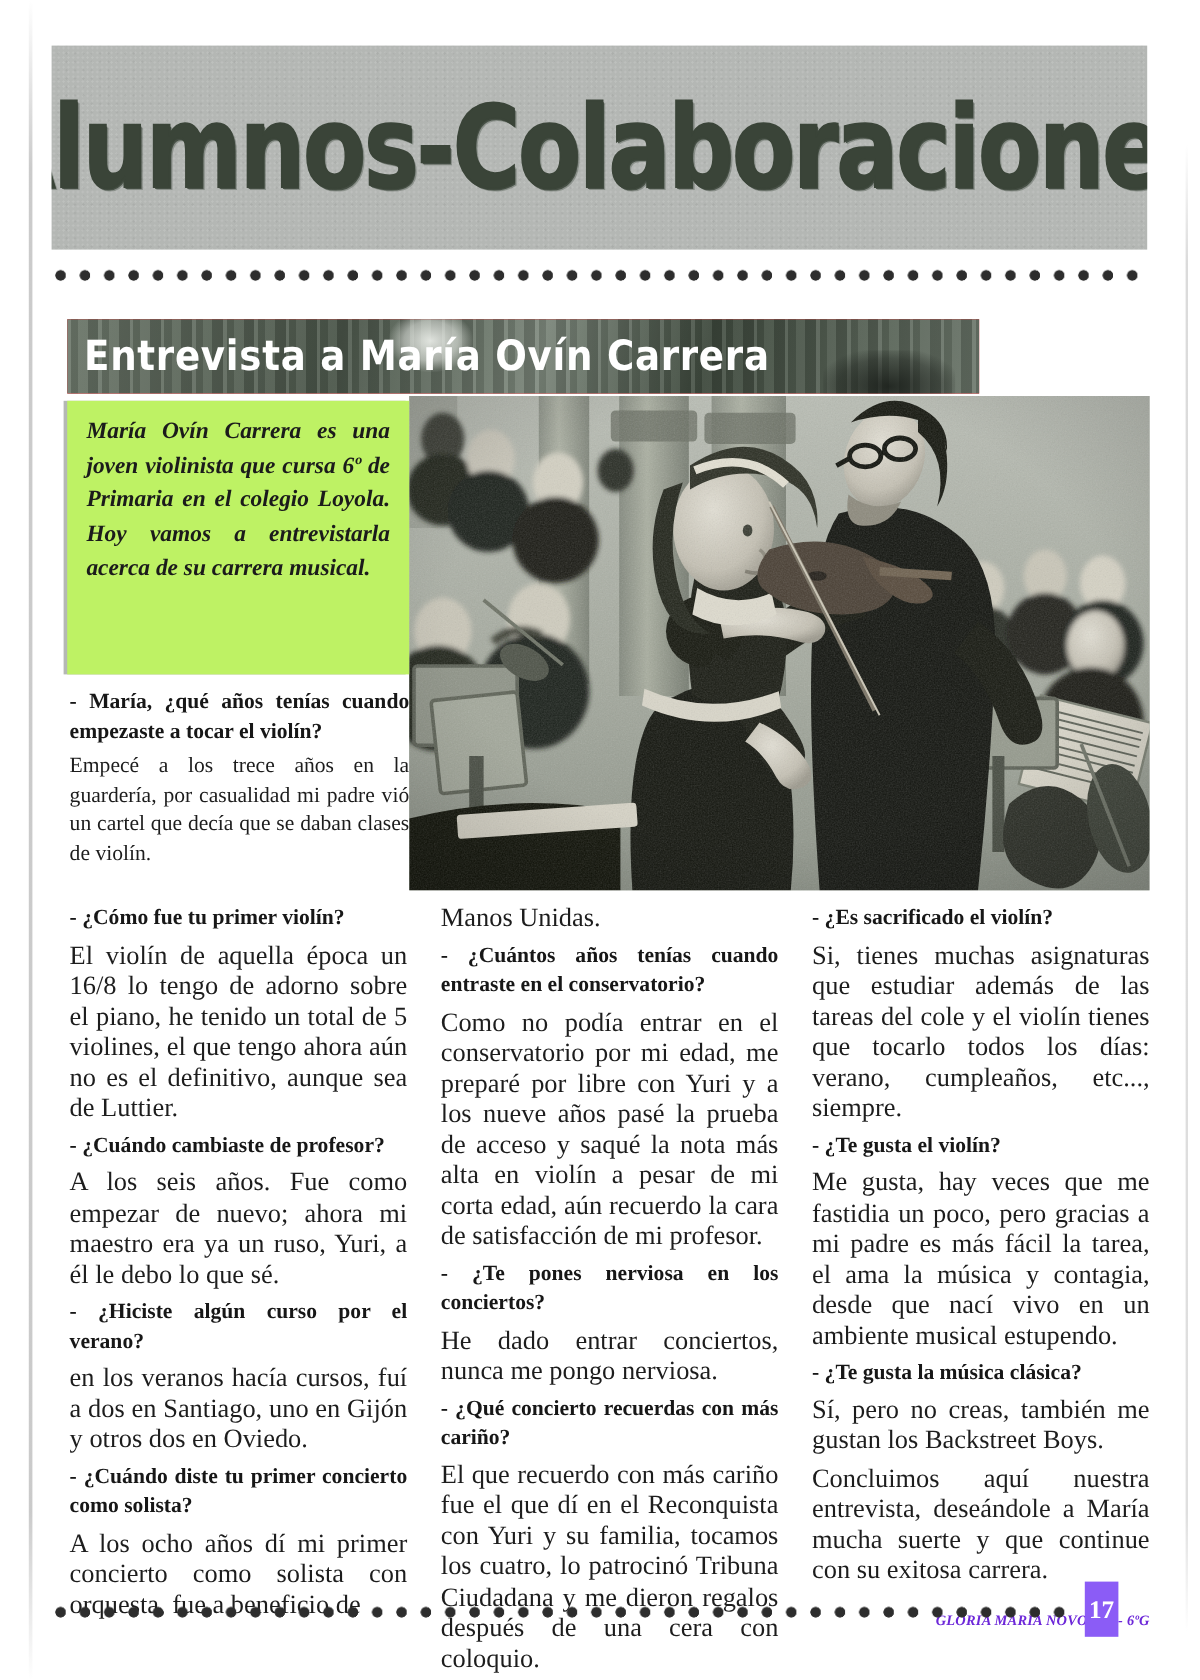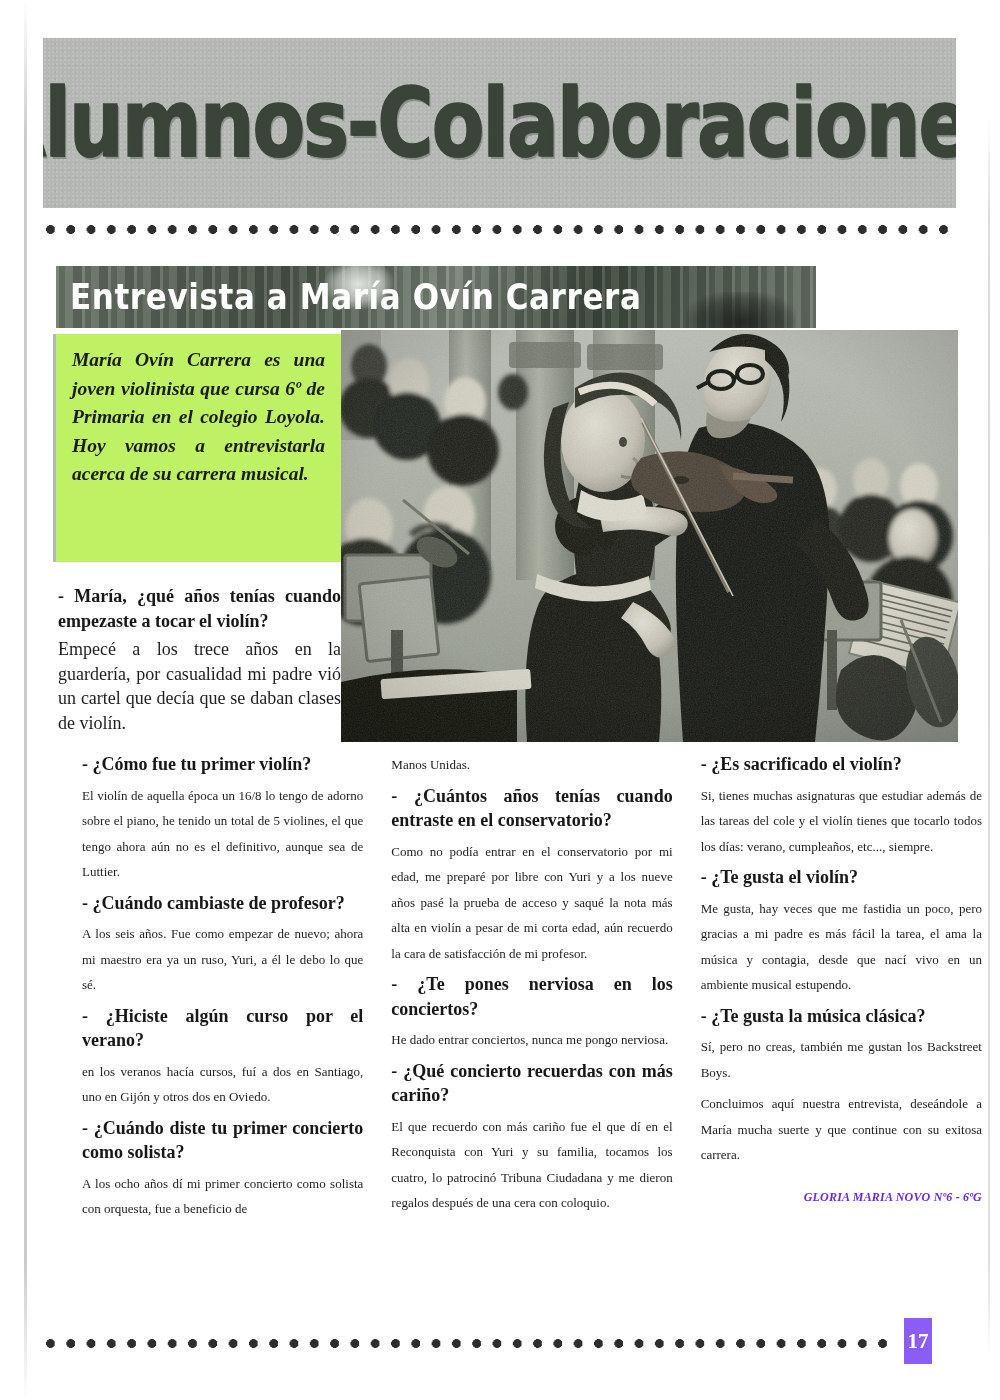--- a/index.html
+++ b/index.html
@@ -160,54 +160,53 @@
     top: 572px;
     width: 283px;
   }
   #upper-left .q {
     font-family: "Liberation Serif", serif;
     font-weight: bold;
     font-size: 18px;
     line-height: 24.5px;
     color: #171717;
     text-align: justify;
-    margin: 12px 0 4px 0;
+    margin: 0 0 4px 0;
   }
   #upper-left .a {
     font-family: "Liberation Serif", serif;
     font-size: 18px;
     line-height: 24.5px;
     color: #1d1d1d;
     text-align: justify;
     margin: 0;
   }
 
   
   #columns {
     position: absolute;
     left: 58px;
     top: 752px;
     width: 900px;
     height: 570px;
     display: flex;
     gap: 28px;
-    margin-left: 24px;
   }
   .col { width: 283px; }
   .col p { margin: 0 0 6px 0; text-align: justify; }
   .col .q {
     font-family: "Liberation Serif", serif;
     font-weight: bold;
     font-size: 18px;
     line-height: 24.5px;
     color: #171717;
   }
   .col .a {
     font-family: "Liberation Serif", serif;
-    font-size: 13px;
+    font-size: 22px;
     line-height: 25.5px;
     color: #1d1d1d;
   }
   .byline {
     font-family: "Liberation Serif", serif;
     font-style: italic;
     font-weight: bold;
     font-size: 12px;
     letter-spacing: .2px;
     color: #6d28d9;

